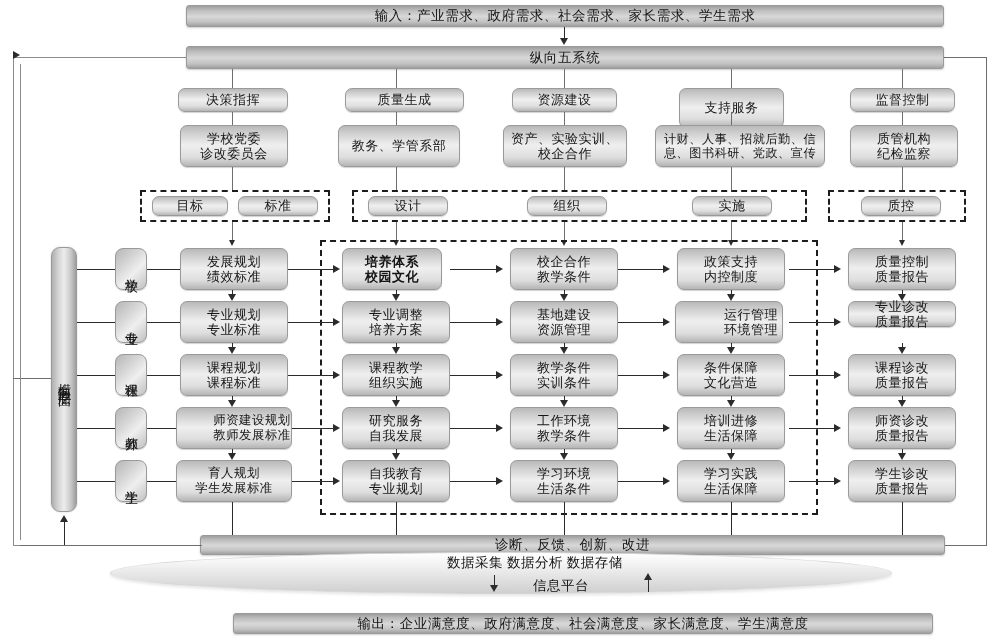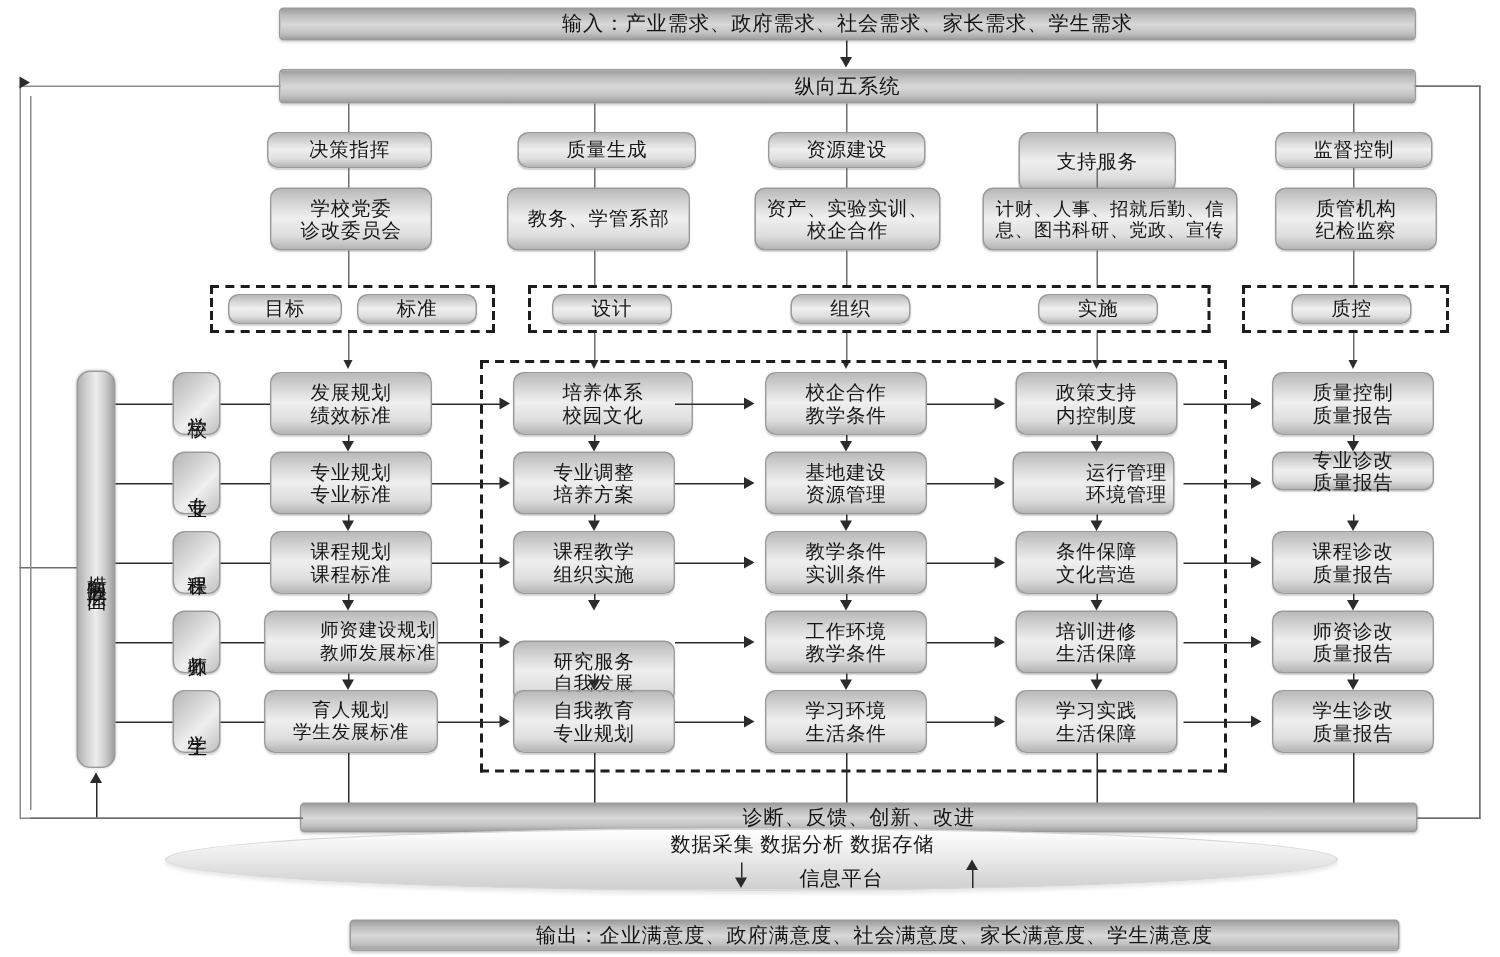--- a/index.html
+++ b/index.html
@@ -262,33 +262,33 @@
   <div class="ln v" style="left:232px;top:290px;height:6px;"></div>
   <div class="arrow down" style="left:228px;top:294px;"></div>
   <div class="ln v" style="left:232px;top:343px;height:6px;"></div>
   <div class="arrow down" style="left:228px;top:347px;"></div>
   <div class="ln v" style="left:232px;top:396px;height:6px;"></div>
   <div class="arrow down" style="left:228px;top:400px;"></div>
   <div class="ln v" style="left:232px;top:449px;height:6px;"></div>
   <div class="arrow down" style="left:228px;top:453px;"></div>
   <div class="ln v" style="left:232px;top:502px;height:44px;"></div>
 
-  <div class="box two-line" style="left:342px;top:248px;width:120px;height:42px;">
+  <div class="box two-line" style="left:342px;top:248px;width:100px;height:42px;font-weight:bold;">
     <span>培养体系</span>
     <span>校园文化</span>
   </div>
   <div class="box two-line" style="left:342px;top:301px;width:108px;height:42px;">
     <span>专业调整</span>
     <span>培养方案</span>
   </div>
   <div class="box two-line" style="left:342px;top:354px;width:108px;height:42px;">
     <span>课程教学</span>
     <span>组织实施</span>
   </div>
-  <div class="box two-line" style="left:342px;top:427px;width:108px;height:42px;">
+  <div class="box two-line" style="left:342px;top:407px;width:108px;height:42px;">
     <span>研究服务</span>
     <span>自我发展</span>
   </div>
   <div class="box two-line" style="left:342px;top:460px;width:108px;height:42px;">
     <span>自我教育</span>
     <span>专业规划</span>
   </div>
 
   <div class="ln v" style="left:396px;top:290px;height:6px;"></div>
   <div class="arrow down" style="left:392px;top:294px;"></div>

